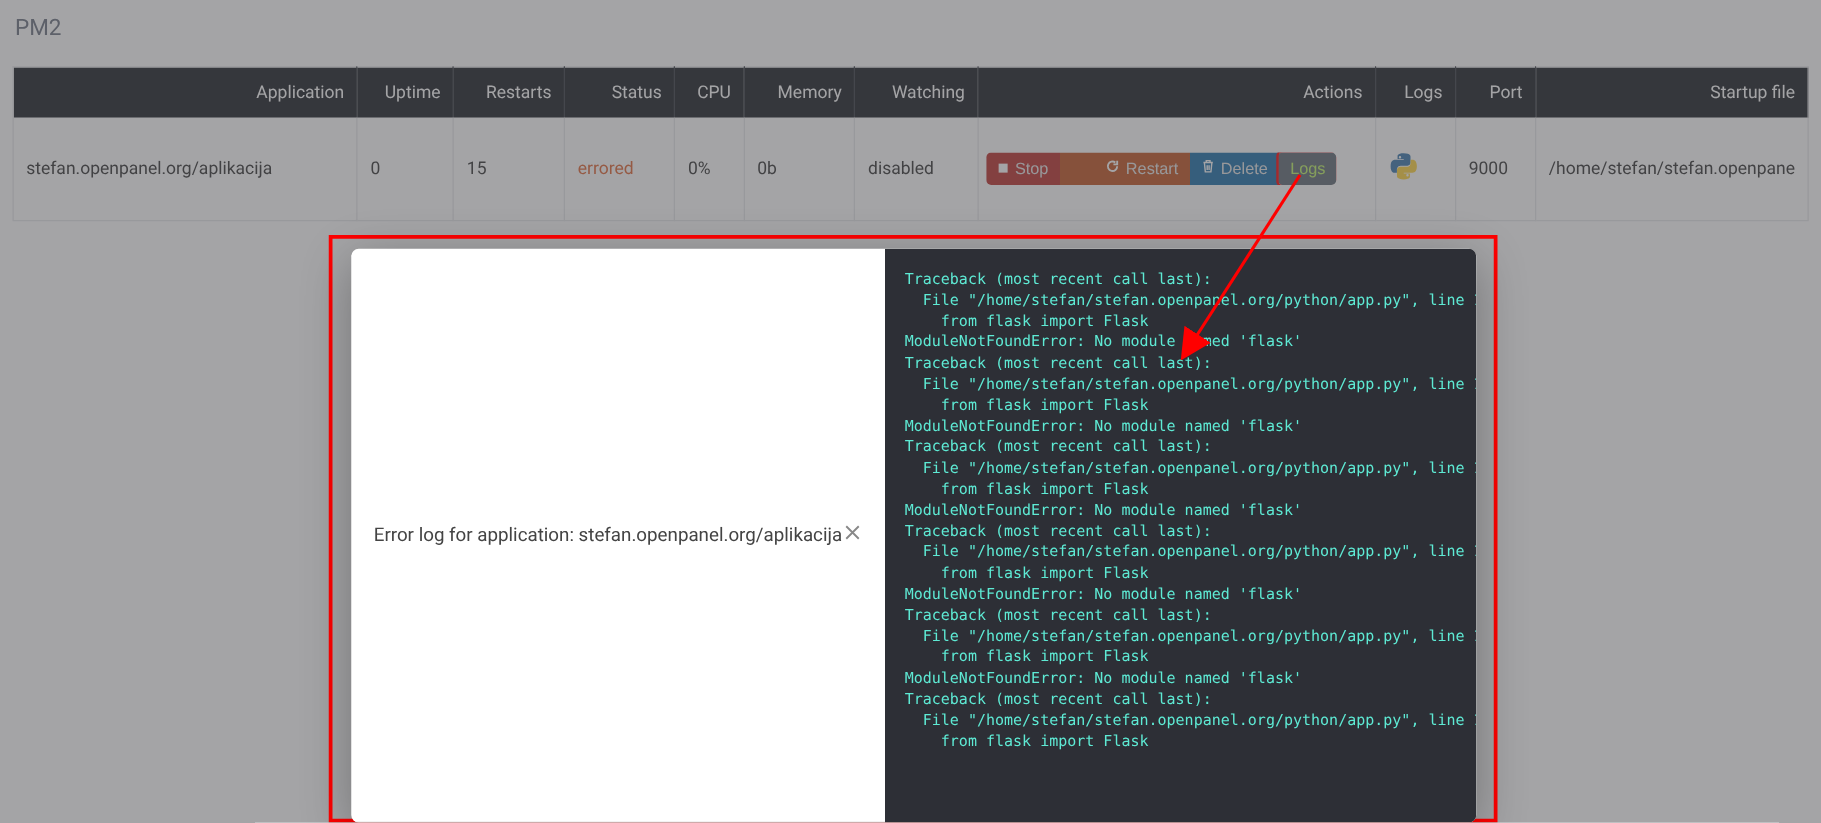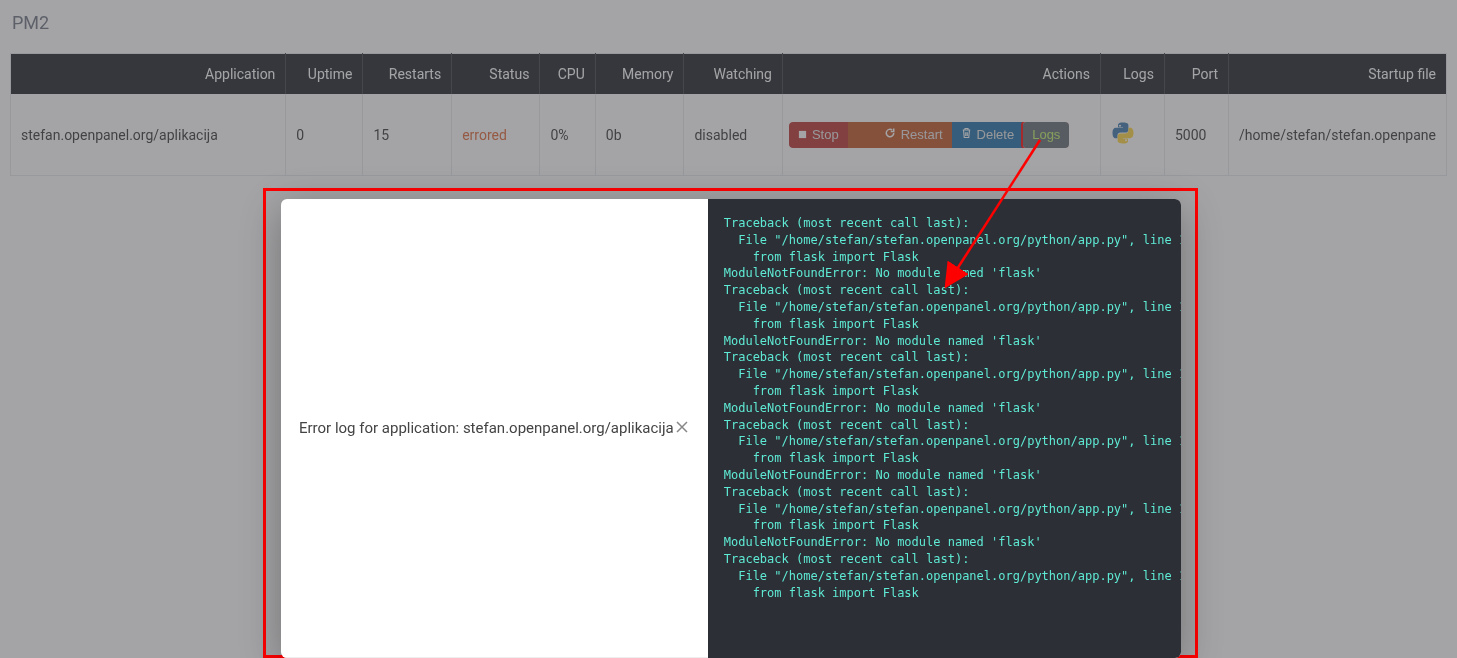--- a/index.html
+++ b/index.html
@@ -230,21 +230,21 @@
             </span>
           </td>
           <td>
             <span class="py-icon">
               <svg width="24" height="24" viewBox="0 0 32 32">
                 <path fill="#3776ab" d="M15.9 2c-7 0-6.5 3-6.5 3v3.2h6.6v.9H6.8S2 8.5 2 15.9s4.2 7.1 4.2 7.1h2.5v-3.4s-.1-4.2 4.1-4.2h6.5s3.9.1 3.9-3.8V5.6S23.8 2 15.9 2zM12 5.1a1.3 1.3 0 1 1 0 2.6 1.3 1.3 0 0 1 0-2.6z"></path>
                 <path fill="#ffd43b" d="M16.1 30c7 0 6.5-3 6.5-3v-3.2H16v-.9h9.2s4.8.6 4.8-6.8-4.2-7.1-4.2-7.1h-2.5v3.4s.1 4.2-4.1 4.2h-6.5s-3.9-.1-3.9 3.8v6s-.6 3.6 7.3 3.6zm3.9-3.1a1.3 1.3 0 1 1 0-2.6 1.3 1.3 0 0 1 0 2.6z"></path>
               </svg>
             </span>
           </td>
-          <td>5000</td>
+          <td>9000</td>
           <td>/home/stefan/stefan.openpane</td>
         </tr>
       </tbody>
     </table>
   </div>
 
   <div class="overlay"></div>
 
   <div class="annotation-outer"></div>
 

